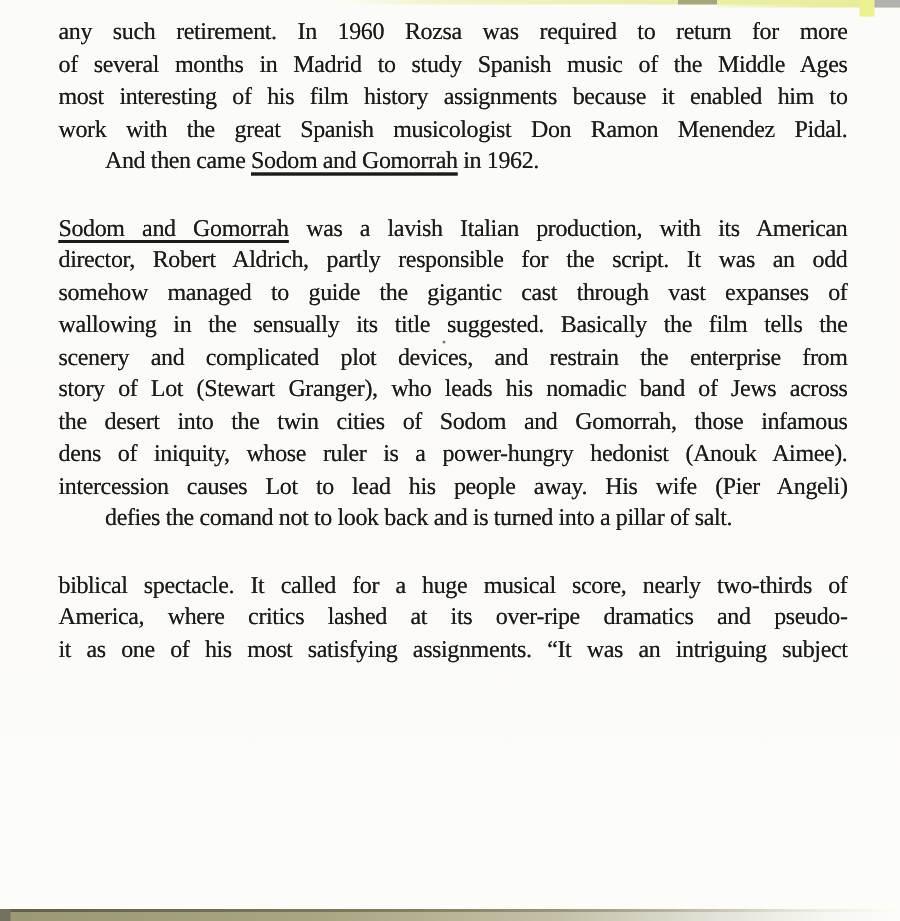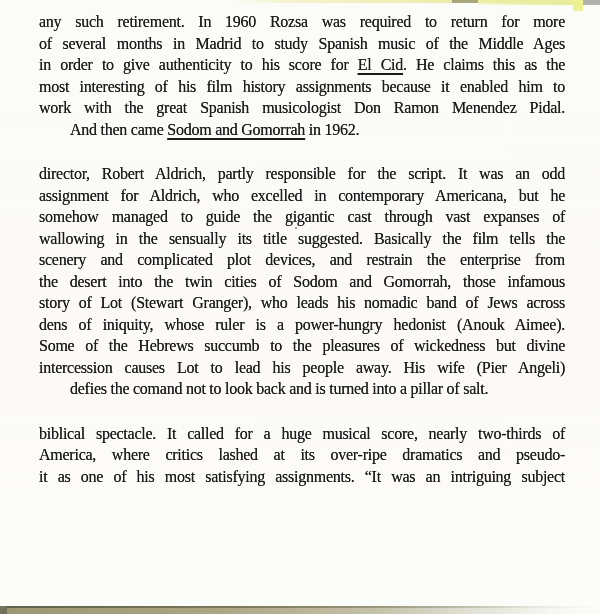--- a/index.html
+++ b/index.html
@@ -92,35 +92,33 @@
   <div class="top-line"></div>
   <div class="top-band"></div>
   <div class="top-smudge"></div>
   <div class="corner-yellow"></div>
   <div class="corner-grey"></div>
 
   <div class="text-block">
       <div class="paragraph">
         <div class="line"><span>any such retirement.  In 1960 Rozsa was required to return for more</span></div>
         <div class="line"><span>of several months in Madrid to study Spanish music of the Middle Ages</span></div>
-        <div class="line"><span>in order to give authenticity to his score for </span><span class="u">El Cid</span><span>.  He claims this as the</span></div>
         <div class="line"><span>most interesting of his film history assignments because it enabled him to</span></div>
         <div class="line"><span>work with the great Spanish musicologist Don Ramon Menendez Pidal.</span></div>
         <div class="line flush-left"><span>And then came </span><span class="u">Sodom and Gomorrah</span><span> in 1962.</span></div>
       </div>
       <div class="paragraph">
+        <div class="line"><span class="u">Sodom and Gomorrah</span><span> was a lavish Italian production, with its American</span></div>
         <div class="line"><span>director, Robert Aldrich, partly responsible for the script. It was an odd</span></div>
-        <div class="line"><span>assignment for Aldrich, who excelled in contemporary Americana, but he</span></div>
         <div class="line"><span>somehow managed to guide the gigantic cast through vast expanses of</span></div>
         <div class="line"><span>wallowing in the sensually its title suggested.  Basically the film tells the</span></div>
         <div class="line"><span>scenery and complicated plot devices, and restrain the enterprise from</span></div>
+        <div class="line"><span>story of Lot (Stewart Granger), who leads his nomadic band of Jews across</span></div>
         <div class="line"><span>the desert into the twin cities of Sodom and Gomorrah, those infamous</span></div>
-        <div class="line"><span>story of Lot (Stewart Granger), who leads his nomadic band of Jews across</span></div>
         <div class="line"><span>dens of iniquity, whose ruler is a power-hungry hedonist (Anouk Aimee).</span></div>
-        <div class="line"><span>Some of the Hebrews succumb to the pleasures of wickedness but divine</span></div>
         <div class="line"><span>intercession causes Lot to lead his people away.  His wife (Pier Angeli)</span></div>
         <div class="line flush-left"><span>defies the comand not to look back and is turned into a pillar of salt.</span></div>
       </div>
       <div class="paragraph">
         <div class="line"><span>biblical spectacle.  It called for a huge musical score, nearly two-thirds of</span></div>
         <div class="line"><span>America, where critics lashed at its over-ripe dramatics and pseudo-</span></div>
         <div class="line"><span>it as one of his most satisfying assignments.  “It was an intriguing subject</span></div>
       </div>
     </div>
 

